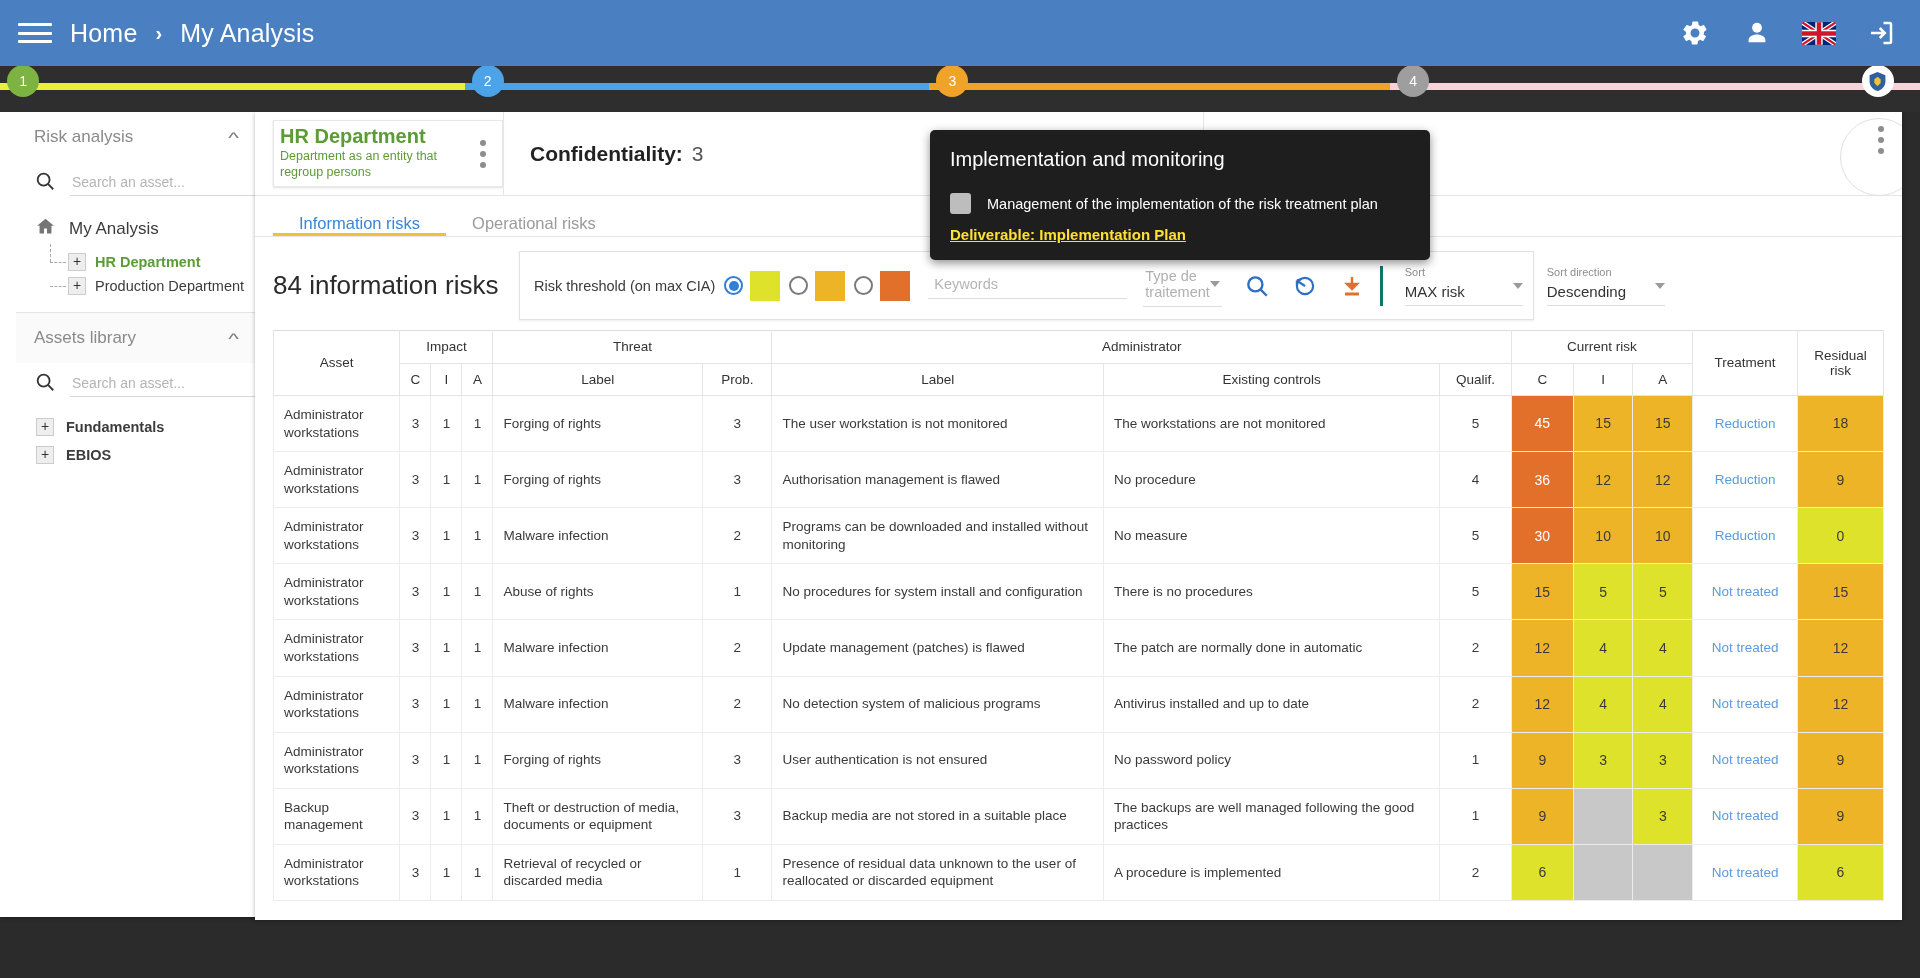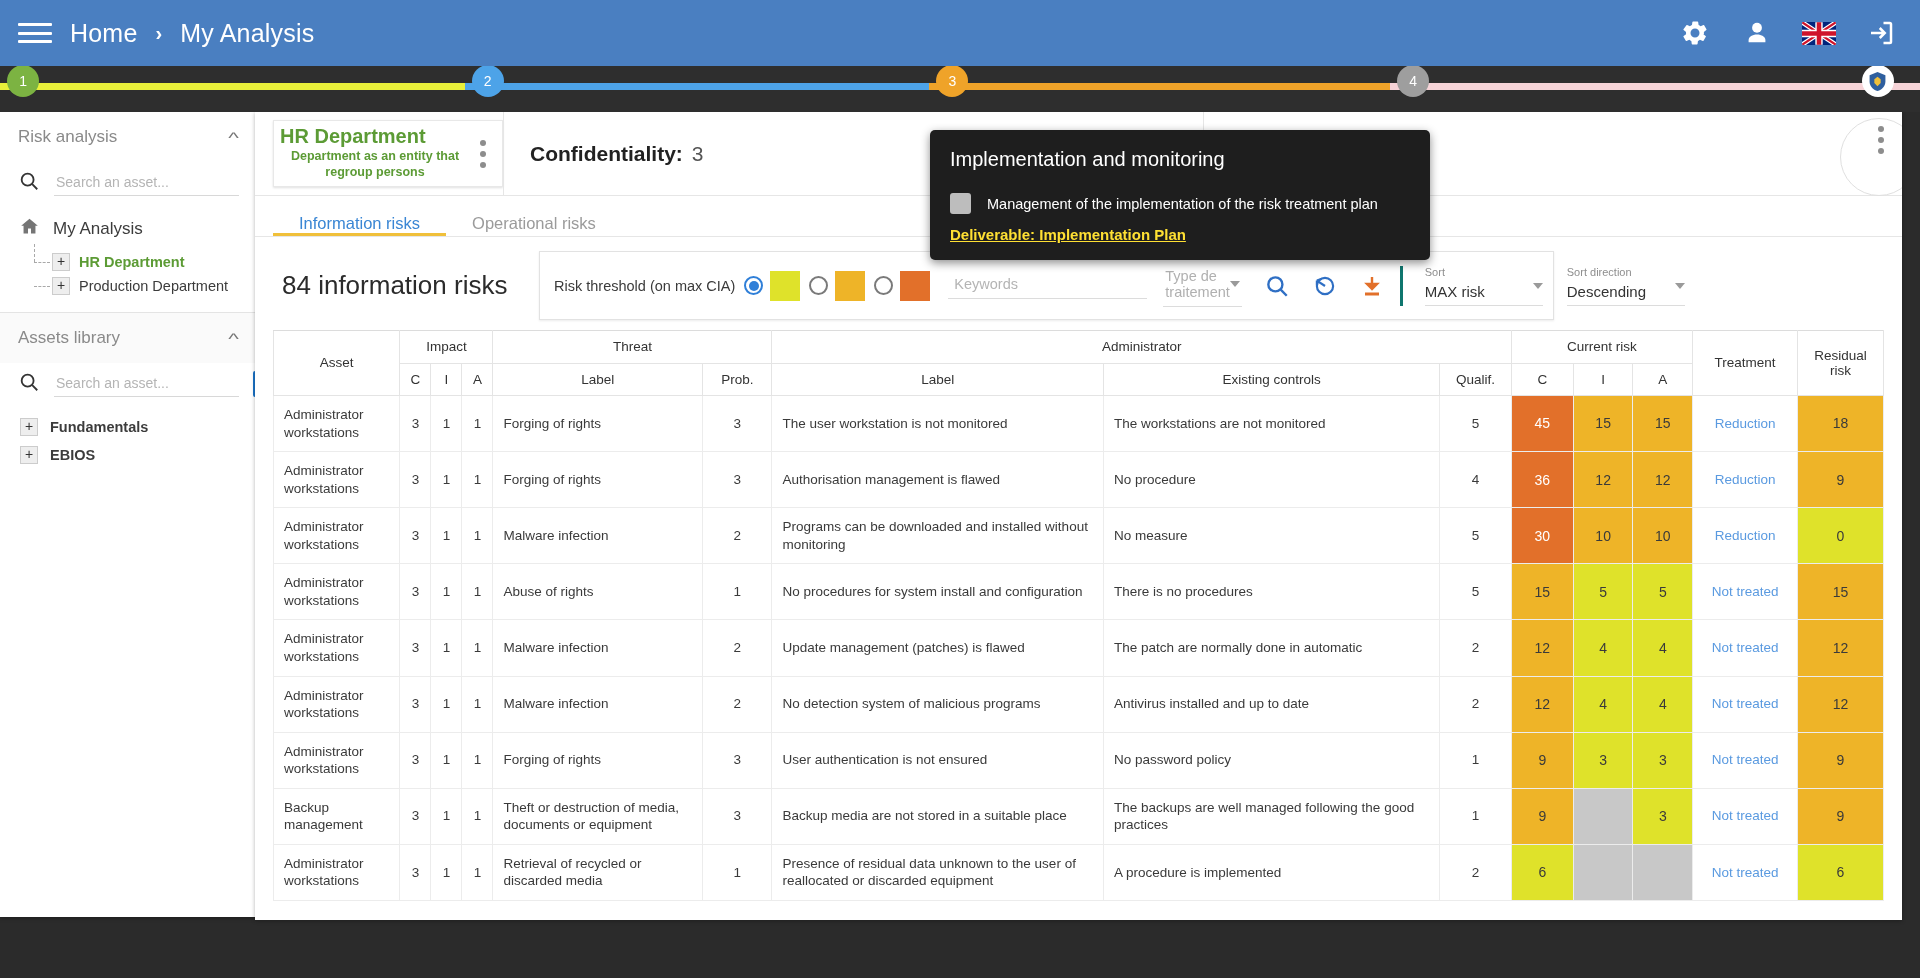--- a/index.html
+++ b/index.html
@@ -40,21 +40,21 @@
   .stepnode.s5 { background: #fff; border: 0; }
   .shield { width: 19px; height: 21px; position: relative; }
   .shield svg { display: block; }
 
   
   .page { display: flex; height: 866px; background: #2b2b2b; position: relative; }
 
   
   .sidebar {
     width: 255px; background: #fff; flex: 0 0 255px; height: 805px;
-    box-shadow: 0 1px 4px rgba(0,0,0,.35); overflow: hidden;
+    box-shadow: 0 1px 4px rgba(0,0,0,.35); overflow: hidden; padding-left: 16px;
   }
   .panel-head {
     height: 50px; display: flex; align-items: center; justify-content: space-between;
     padding: 0 18px; background: #fafafa; cursor: pointer;
   }
   .panel-head.first { background: #fff; }
   .panel-title { color: #8a8a8a; font-size: 17px; }
   .chev { color: #777; font-size: 15px; transform: scaleX(1.5); }
   .expandrow { display: flex; align-items: center; justify-content: center;
                gap: 16px; padding: 10px 0 8px; font-size: 15px; color: #4a4a4a; }
@@ -93,41 +93,41 @@
   .content { flex: 1; background: #fff; margin-right: 18px; position: relative;
              height: 808px; box-shadow: 0 1px 4px rgba(0,0,0,.3); overflow: hidden; }
 
   .asset-bar { height: 84px; display: flex; align-items: stretch; border-bottom: 1px solid #e6e6e6; }
   .asset-card {
     width: 230px; margin: 8px 0 8px 18px; padding: 4px 6px 4px 6px;
     border: 1px solid #e8e8e8; box-shadow: 0 1px 2px rgba(0,0,0,.12);
     display: flex; align-items: center; justify-content: space-between; background: #fff;
   }
   .asset-name { color: #5c9b35; font-size: 20px; font-weight: bold; line-height: 1.05; }
-  .asset-desc { color: #5c9b35; font-size: 12.5px; font-weight: bold; line-height: 1.25; margin-top: 2px; text-align: center; }
+  .asset-desc { color: #5c9b35; font-size: 12.5px; font-weight: normal; line-height: 1.25; margin-top: 2px; }
   .kebab { display: flex; flex-direction: column; gap: 5px; padding: 0 10px; cursor: pointer; }
   .kebab i { width: 6px; height: 6px; border-radius: 50%; background: #8d8d8d; display: block; }
   .cia-cell { flex: 1; display: flex; align-items: center; padding-left: 26px;
               border-left: 1px solid #e6e6e6; }
   .cia-label { font-size: 21px; font-weight: bold; color: #222; }
   .cia-val { font-size: 21px; color: #555; margin-left: 9px; }
   .corner-menu { position: absolute; right: 18px; top: 14px; display: flex;
                  flex-direction: column; gap: 5px; cursor: pointer; z-index: 5; }
   .corner-menu i { width: 6px; height: 6px; border-radius: 50%; background: #8d8d8d; }
   .corner-arc { position: absolute; right: -34px; top: -8px; width: 78px; height: 78px;
                 border: 1px solid #e0e0e0; border-radius: 50%; }
 
   
   .tabs { display: flex; gap: 0; padding: 0 18px; border-bottom: 1px solid #e6e6e6; }
   .tab { padding: 18px 26px 0; font-size: 16.5px; color: #9b9b9b; cursor: pointer;
          border-bottom: 3px solid transparent; }
   .tab.active { color: #3a86d4; border-bottom-color: #f0c03a; }
 
   
-  .filterstrip { display: flex; align-items: center; padding: 14px 27px 10px; gap: 11px; }
+  .filterstrip { display: flex; align-items: center; padding: 14px 18px 10px; gap: 0; }
   .count { font-size: 26px; color: #2b2b2b; min-width: 246px; }
   .filterbox { flex: 1; border: 1px solid #e2e2e2; box-shadow: 0 1px 2px rgba(0,0,0,.08);
                display: flex; align-items: center; padding: 12px 14px; gap: 0; background: #fff;
                max-width: 1015px; }
   .thresh-label { font-size: 14.5px; color: #3a3a3a; white-space: nowrap; }
   .radio { width: 19px; height: 19px; border-radius: 50%; border: 2px solid #7a7a7a;
            margin: 0 7px 0 9px; display: flex; align-items: center; justify-content: center;
            cursor: pointer; flex: 0 0 auto; }
   .radio.on { border-color: #2f7fd8; }
   .radio.on::after { content: ""; width: 10px; height: 10px; border-radius: 50%; background: #2f7fd8; }

